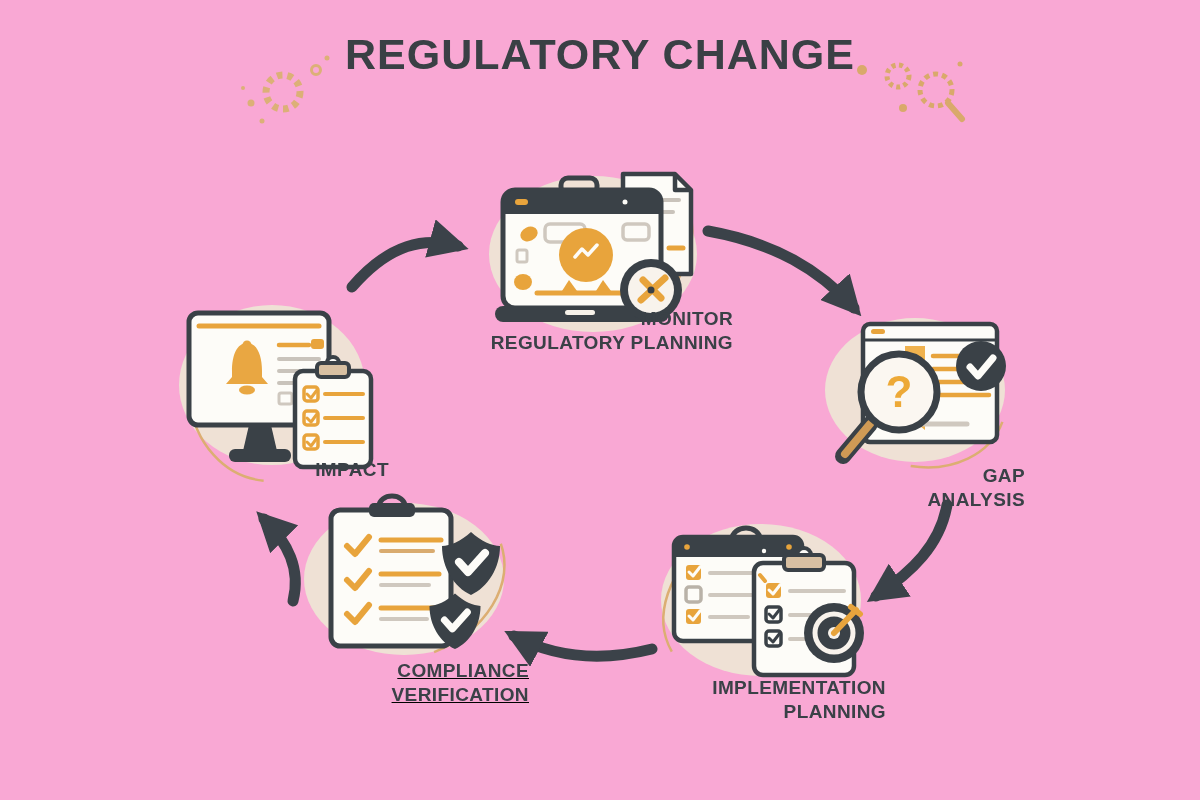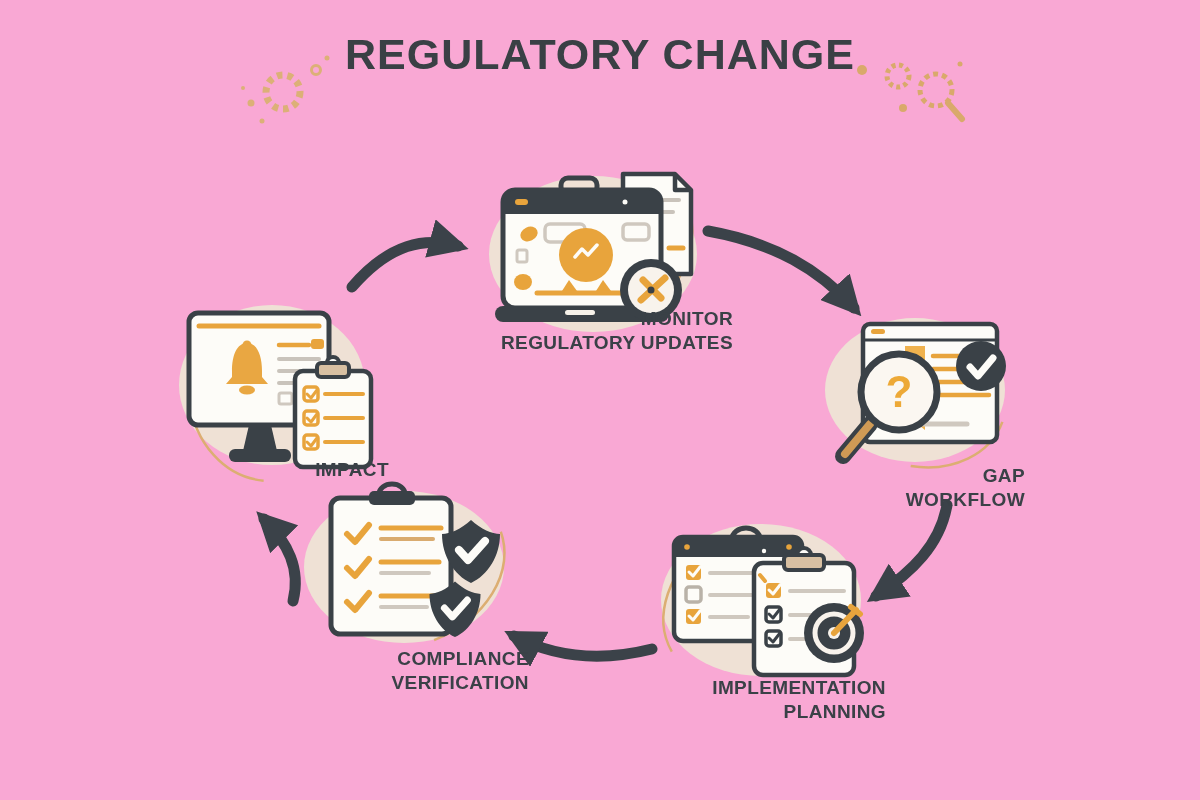--- a/index.html
+++ b/index.html
@@ -21,21 +21,21 @@
     color:#3a4147; font-weight:800; font-size:19px; line-height:24px;
     letter-spacing:.4px;
   }
   .struck{ text-decoration:line-through; text-decoration-thickness:3px; }
   .st-monitor       { left:453px; top:162px; width:280px; }
   .st-monitor  .stage-label{ margin-top:-30px; }
   .st-gap           { left:805px; top:310px; width:220px; }
   .st-gap      .stage-label{ margin-top:-6px; }
   .st-implementation{ left:636px; top:515px; width:250px; }
   .st-implementation .stage-label{ margin-top:-4px; }
-  .st-compliance    { left:279px; top:482px; width:250px; }
+  .st-compliance    { left:279px; top:494px; width:250px;text-decoration:underline; }
   .st-compliance .stage-label{ margin-top:0px; }
   .st-impact        { left:155px; top:293px; width:234px; }
   .st-impact   .stage-label{ margin-top:-10px; }
 </style>
 </head>
 <body>
 
 <div class="canvas">
 
   <svg class="decor" width="1200" height="800" viewBox="0 0 1200 800">
@@ -110,21 +110,21 @@
       <g>
         <circle cx="178" cy="128" r="31" fill="#3a4147"></circle>
         <circle cx="178" cy="128" r="23" fill="#f8f3ec"></circle>
         <line x1="168" y1="138" x2="192" y2="116" stroke="#e8a43c" stroke-width="7" stroke-linecap="round"></line>
         <line x1="170" y1="118" x2="188" y2="136" stroke="#e8a43c" stroke-width="7" stroke-linecap="round"></line>
         <circle cx="178" cy="128" r="3.5" fill="#3a4147"></circle>
       </g>
     </svg>
     <div class="stage-label">
       <div>MONITOR</div>
-      <div>REGULATORY UPDATES</div>
+      <div>REGULATORY PLANNING</div>
     </div>
   </div>
 
   <div class="stage st-gap">
     <svg width="200" height="160" viewBox="0 0 200 160">
       <ellipse cx="100" cy="80" rx="90" ry="72" fill="#efe1d5"></ellipse>
       <ellipse cx="100" cy="80" rx="93" ry="75" fill="none" stroke="#dcae72" stroke-width="2.5" stroke-dasharray="110 500" transform="rotate(20 100 80)"></ellipse>
 
       <g>
         <rect x="48" y="14" width="134" height="118" rx="7" fill="#fdfcf8" stroke="#3a4147" stroke-width="4.5"></rect>
@@ -145,21 +145,21 @@
 
       <g>
         <line x1="55" y1="114" x2="28" y2="146" stroke="#3a4147" stroke-width="16" stroke-linecap="round"></line>
         <line x1="55" y1="114" x2="30" y2="144" stroke="#cf9a55" stroke-width="8" stroke-linecap="round"></line>
         <circle cx="84" cy="82" r="38" fill="#fbf7f1" stroke="#3a4147" stroke-width="7"></circle>
         <text x="84" y="97" text-anchor="middle" font-family="Liberation Sans, sans-serif" font-size="44" font-weight="800" fill="#eda937">?</text>
       </g>
     </svg>
     <div class="stage-label">
       <div>GAP</div>
-      <div>WORKFLOW</div>
+      <div>ANALYSIS</div>
     </div>
   </div>
 
   <div class="stage st-implementation">
     <svg width="230" height="165" viewBox="0 0 230 165">
       <ellipse cx="115" cy="85" rx="100" ry="76" fill="#efe1d5"></ellipse>
       <ellipse cx="115" cy="85" rx="103" ry="79" fill="none" stroke="#dcae72" stroke-width="2.5" stroke-dasharray="130 540" transform="rotate(150 115 85)"></ellipse>
 
       <g>
         <path d="M86 24 a14 11 0 0 1 28 0" fill="none" stroke="#3a4147" stroke-width="5"></path>

